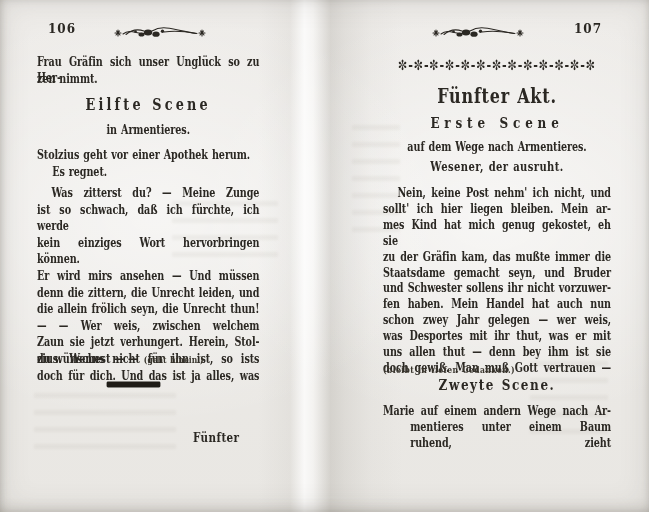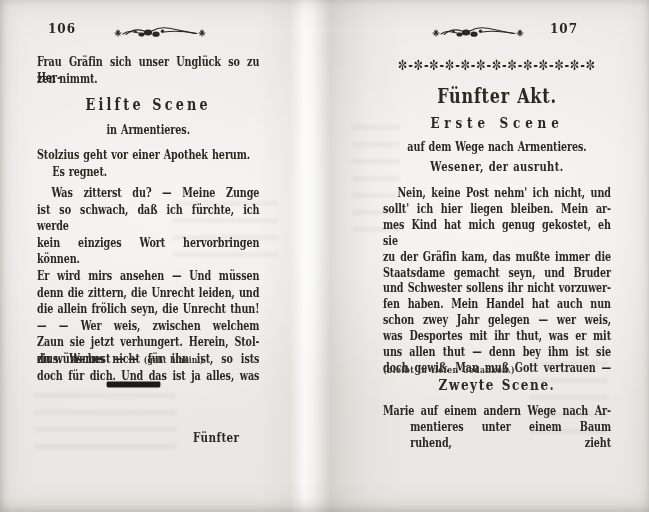--- a/index.html
+++ b/index.html
@@ -131,21 +131,21 @@
         <div class="jl">doch für dich.  Und das ist ja alles, was</div>
       </div>
 
     <div class="tline" style="top:351px;">
       <span>du wünschest — —</span><span class="cap">(geht hinein.)</span>
     </div>
 
     <div class="catchword" style="left:195px;top:430px;">Fünfter</div>
   </div>
 
-  <div class="pgnum" style="left:550px;">107</div>
+  <div class="pgnum" style="left:574px;">107</div>
 
   <svg class="vignette" style="left:432px;" width="92" height="16" viewBox="0 0 92 16">
     <g stroke="#2b2823" fill="none" stroke-width="1.1" stroke-linecap="round">
       <path d="M4 5 v6 M1 8 h6 M2.5 6 l3.5 4 M5.5 6 l-3.5 4"></path>
       <path d="M88 5 v6 M85 8 h6 M86.5 6 l3.5 4 M89.5 6 l-3.5 4"></path>
       <path d="M9 9 C 18 2, 26 13, 38 6 S 58 5, 83 8.5"></path>
       <path d="M12 9.5 q 8 -7 18 -3.5"></path>
       <path d="M50 7 q 14 -2 32 1.5"></path>
     </g>
     <g fill="#2b2823">

